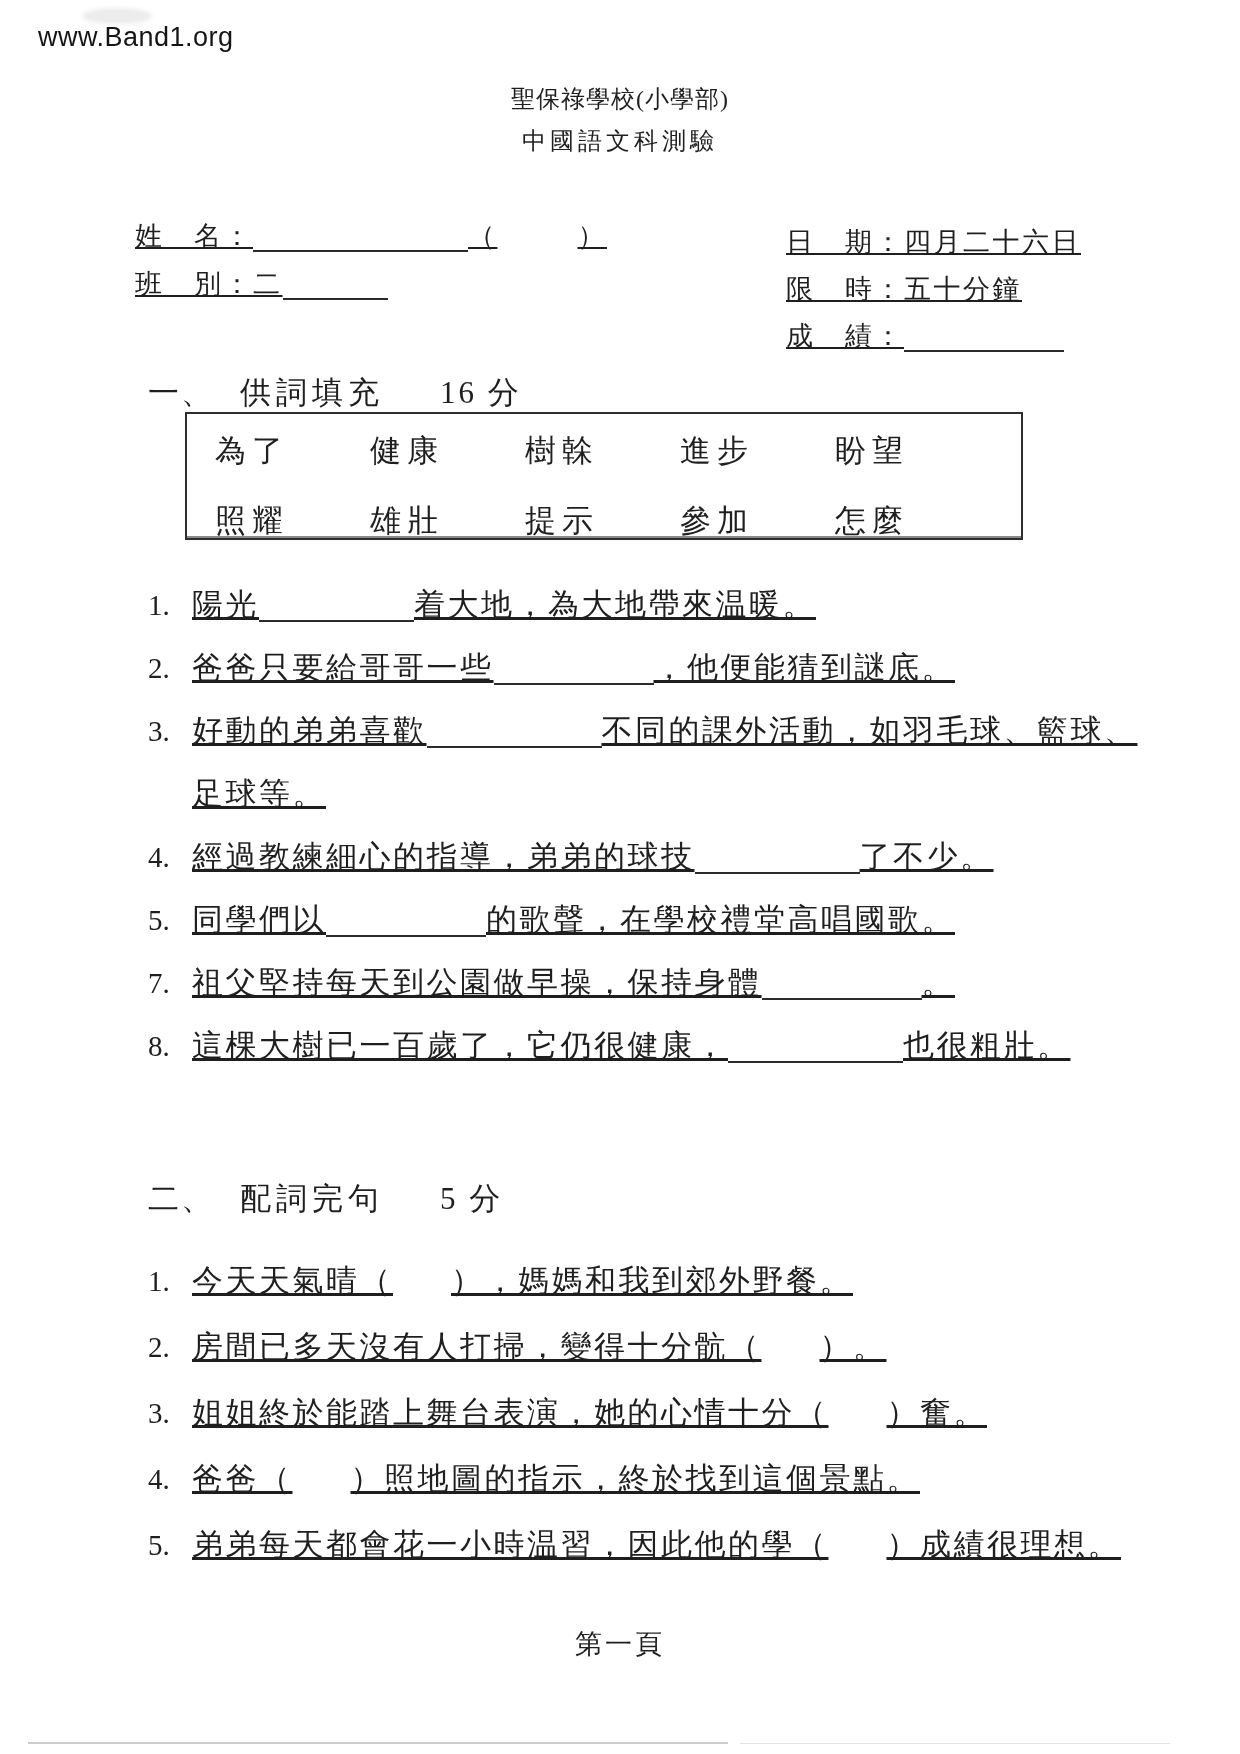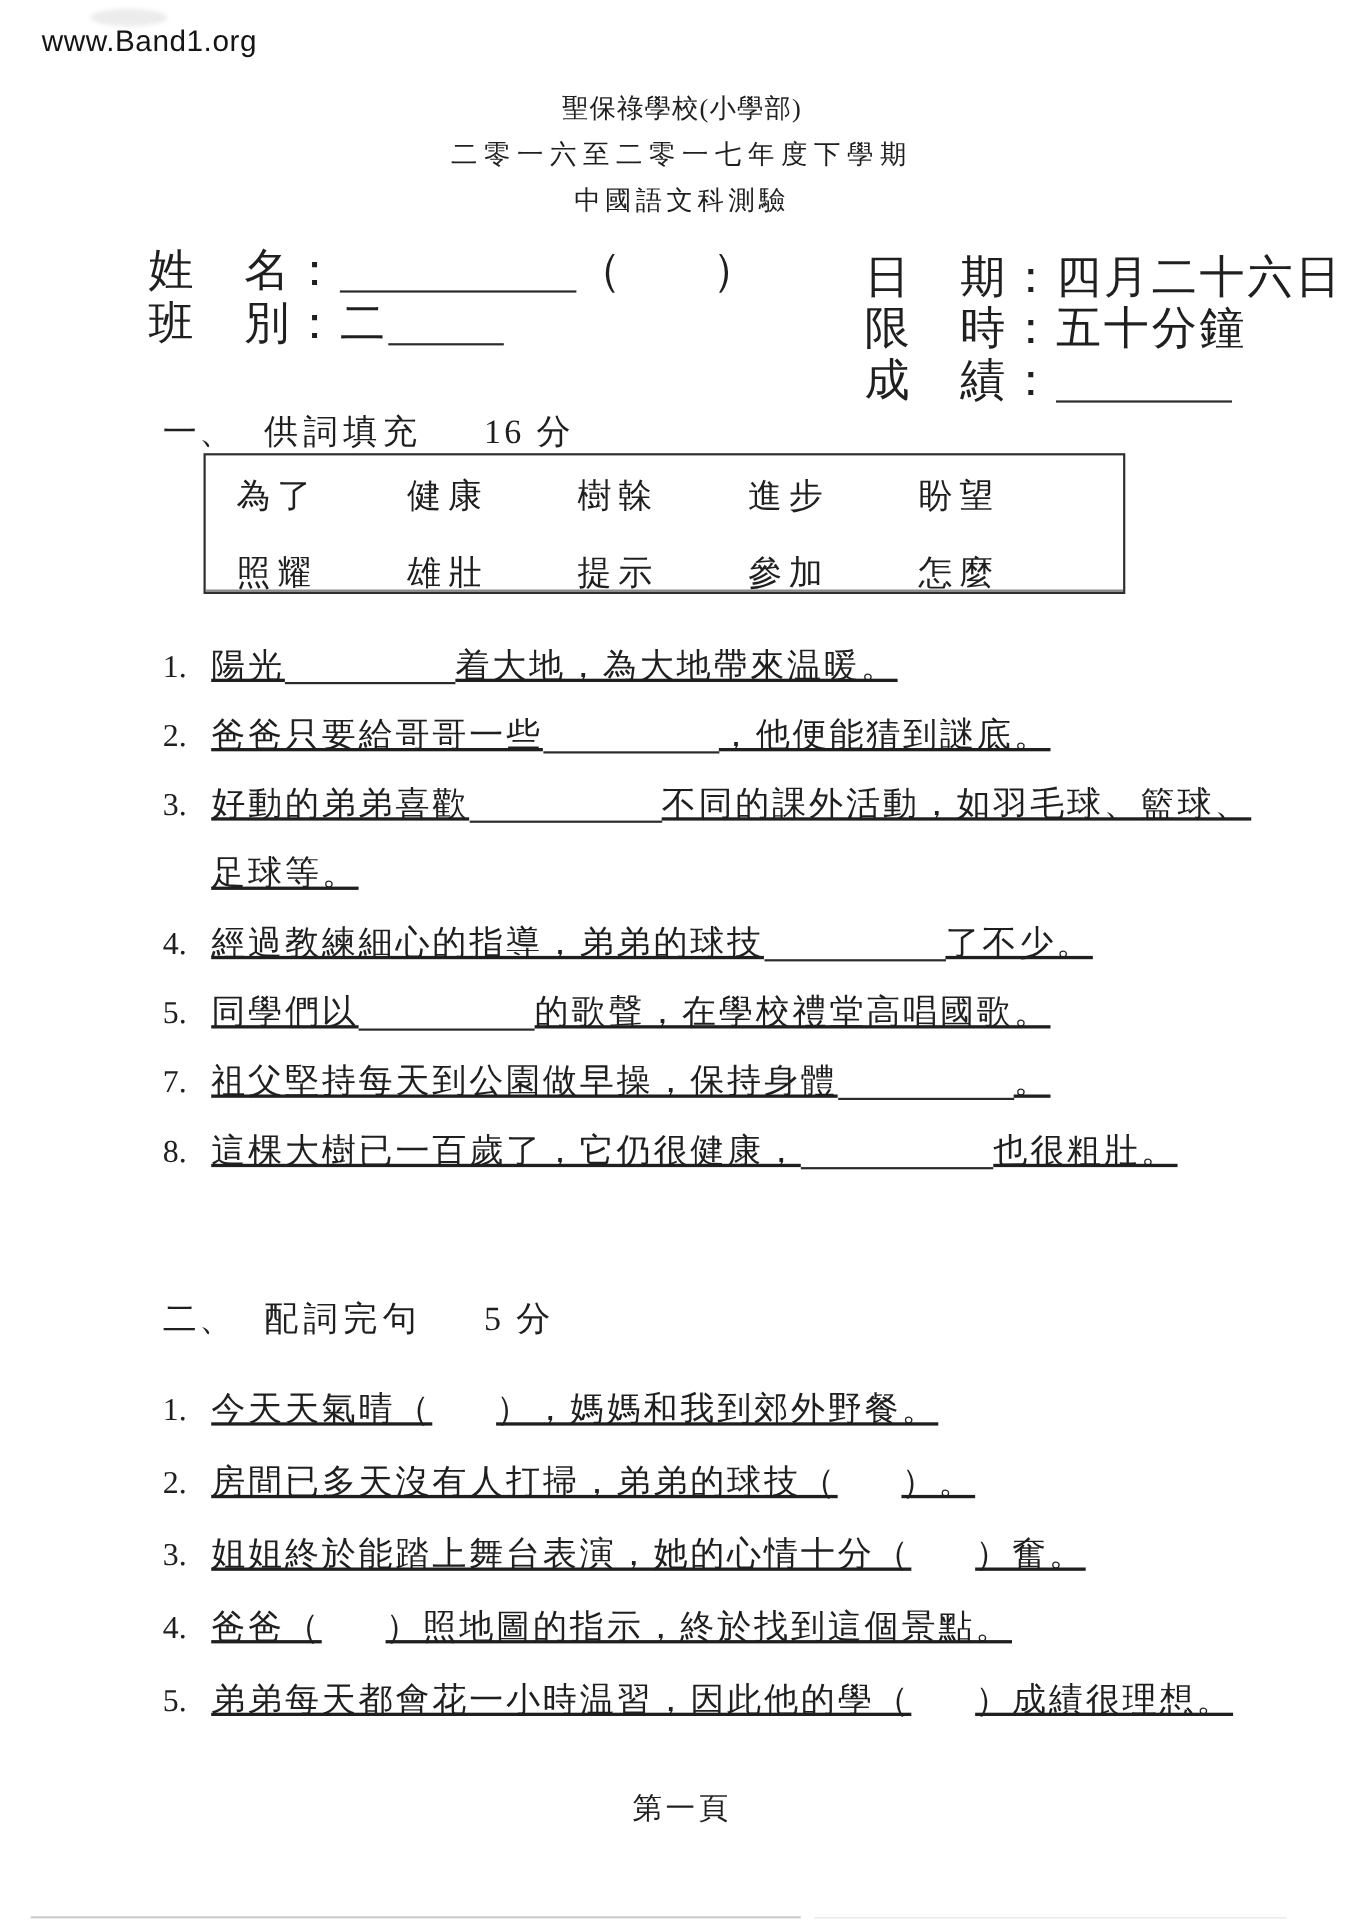--- a/index.html
+++ b/index.html
@@ -26,21 +26,21 @@
   .header{position:absolute;top:78px;left:0;width:100%;text-align:center;}
   .header .h-line{line-height:42px;font-size:24px;white-space:nowrap;}
   .header .h1{letter-spacing:1px;}
   .header .h2{letter-spacing:6px;}
   .header .h3{letter-spacing:4px;}
 
   .info{position:absolute;top:0;left:0;width:100%;}
   .info-col{position:absolute;}
   .info-left{left:135px;top:218px;}
   .info-right{left:786px;top:224px;}
-  .info-row{height:48px;font-size:41px;letter-spacing:2px;white-space:nowrap;}
+  .info-row{height:48px;font-size:27px;letter-spacing:2px;white-space:nowrap;text-decoration:underline;}
   .info-right .info-row{height:47px;}
 
   .sec-head{position:absolute;left:148px;font-size:31px;white-space:nowrap;}
   .sec-head .sh-num{margin-right:26px;letter-spacing:2px;}
   .sec-head .sh-title{letter-spacing:5px;}
   .sec-head .sh-points{margin-left:56px;letter-spacing:3px;}
   .sec1-head{top:372px;}
   .sec2-head{top:1178px;}
 
   .word-box{
@@ -89,21 +89,20 @@
 <body>
 
 <div class="page">
 
   <div class="smudge"></div>
 
   <div class="watermark">www.Band1.org</div>
 
   <div class="header">
     <div class="h-line h1">聖保祿學校(小學部)</div>
-    <div class="h-line h2">二零一六至二零一七年度下學期</div>
     <div class="h-line h3">中國語文科測驗</div>
   </div>
 
   <div class="info">
     <div class="info-col info-left">
         <div class="info-row"><span class="seg-text">姓　名：</span><span class="blank" style="width: 215px;"></span><span class="seg-text">（</span><span class="pgap" style="width: 80px;"></span><span class="seg-text">）</span></div>
         <div class="info-row"><span class="seg-text">班　別：二</span><span class="blank" style="width: 105px;"></span></div>
       </div>
     <div class="info-col info-right">
         <div class="info-row"><span class="seg-text">日　期：四月二十六日</span></div>
@@ -143,21 +142,21 @@
       <div class="q-row"><span class="q-num">7.</span><span class="seg-text">祖父堅持每天到公園做早操，保持身體</span><span class="blank" style="width: 160px;"></span><span class="seg-text">。</span></div>
       <div class="q-row"><span class="q-num">8.</span><span class="seg-text">這棵大樹已一百歲了，它仍很健康，</span><span class="blank" style="width: 175px;"></span><span class="seg-text">也很粗壯。</span></div>
     </div>
 
   <div class="sec-head sec2-head">
     <span class="sh-num">二、</span><span class="sh-title">配詞完句</span><span class="sh-points">5 分</span>
   </div>
 
   <div class="q-list q2-list">
       <div class="q-row"><span class="q-num">1.</span><span class="seg-text">今天天氣晴（</span><span class="pgap" style="width: 58px;"></span><span class="seg-text">），媽媽和我到郊外野餐。</span></div>
-      <div class="q-row"><span class="q-num">2.</span><span class="seg-text">房間已多天沒有人打掃，弟弟的球技（</span><span class="pgap" style="width: 58px;"></span><span class="seg-text">）。</span></div>
+      <div class="q-row"><span class="q-num">2.</span><span class="seg-text">房間已多天沒有人打掃，變得十分骯（</span><span class="pgap" style="width: 58px;"></span><span class="seg-text">）。</span></div>
       <div class="q-row"><span class="q-num">3.</span><span class="seg-text">姐姐終於能踏上舞台表演，她的心情十分（</span><span class="pgap" style="width: 58px;"></span><span class="seg-text">）奮。</span></div>
       <div class="q-row"><span class="q-num">4.</span><span class="seg-text">爸爸（</span><span class="pgap" style="width: 58px;"></span><span class="seg-text">）照地圖的指示，終於找到這個景點。</span></div>
       <div class="q-row"><span class="q-num">5.</span><span class="seg-text">弟弟每天都會花一小時温習，因此他的學（</span><span class="pgap" style="width: 58px;"></span><span class="seg-text">）成績很理想。</span></div>
     </div>
 
   <div class="footer">第一頁</div>
 
   <div class="scan-line"></div>
   <div class="scan-line2"></div>
 </div>

